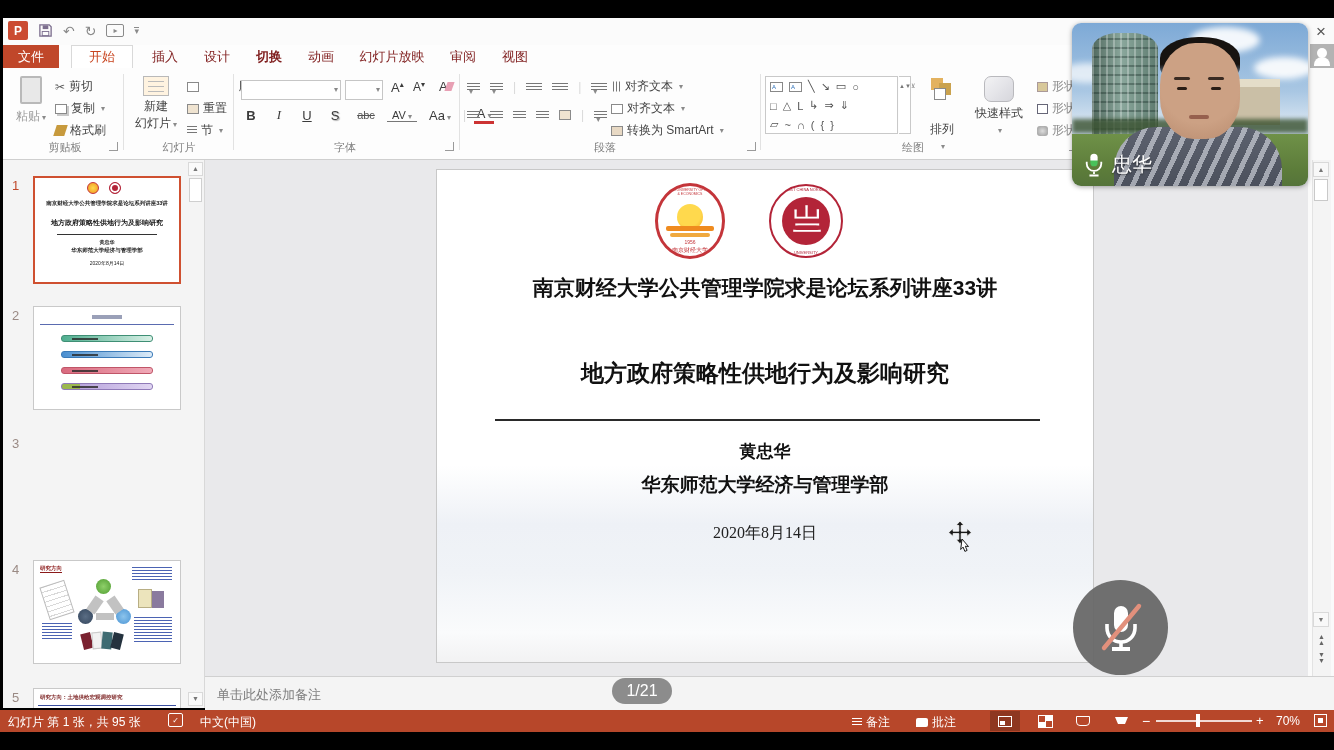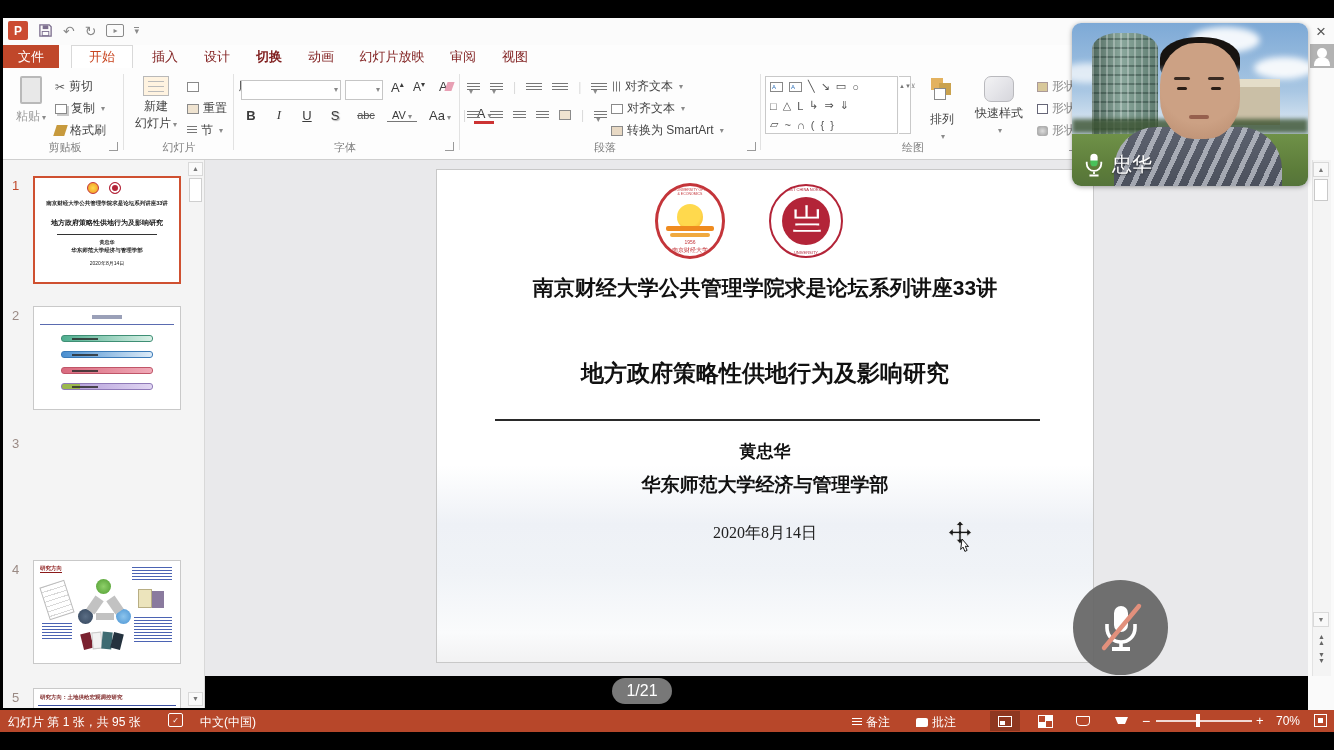--- a/index.html
+++ b/index.html
@@ -280,21 +280,21 @@
         <span>}</span>
       </div>
     </div>
     <div class="abs" style="left:896px;top:8px;width:12px;height:58px;border:1px solid #c9c9c9;border-left:none;background:#fff;font-size:6px;color:#777;text-align:center;line-height:18px;">▲▼⊻</div>
     <div class="bigbtn" style="left:918px;top:10px;width:42px;">
       <div style="position:relative;width:22px;height:22px;margin:0 auto;">
         <span style="position:absolute;left:0;top:0;width:12px;height:12px;background:#e3b25f;"></span>
         <span style="position:absolute;left:8px;top:5px;width:12px;height:12px;background:#caa24e;"></span>
         <span style="position:absolute;left:3px;top:10px;width:12px;height:12px;background:#fff;border:1px solid #8a8a8a;"></span>
       </div>
-      <div style="margin-top:11px;">排列</div>
+      <div style="margin-top:21px;">排列</div>
       <div class="drop" style="height:8px;"></div>
     </div>
     <div class="bigbtn" style="left:968px;top:8px;width:56px;">
       <div style="width:30px;height:26px;margin:0 auto;border-radius:7px;background:linear-gradient(135deg,#f3f3f5,#d6d6dc);border:1px solid #b9b9bd;"></div>
       <div style="margin-top:3px;">快速样式</div>
       <div class="drop" style="height:8px;"></div>
     </div>
     <div class="rbtn drop" style="position:absolute;left:1034px;top:10px;color:#8a8a8a;">
       <span style="width:11px;height:10px;background:#d8c89a;border:1px solid #a99;"></span>
       <span>形状填充</span>
@@ -409,20 +409,23 @@
   </svg>
 
   <div class="sidecol"></div>
   <div class="vscroll"></div>
   <div class="sbtn" style="left:1313px;top:162px;">▲</div>
   <div class="abs" style="left:1314px;top:179px;width:14px;height:22px;background:#fff;border:1px solid #c9c9c9;"></div>
   <div class="sbtn" style="left:1313px;top:612px;">▼</div>
   <div class="chev" style="top:634px;left:1315px;">▲<br>▲</div>
   <div class="chev" style="top:652px;left:1315px;">▼<br>▼</div>
 
+  <div class="notesbar">
+    <div class="notes-text">单击此处添加备注</div>
+  </div>
   <div class="pagepill">1/21</div>
 
   <div class="statusbar">
     <div class="abs" style="left:8px;top:4px;">幻灯片 第 1 张，共 95 张</div>
     <div class="abs" style="left:168px;top:3px;width:15px;height:14px;border:1px solid #fff;border-radius:2px;font-size:8px;text-align:center;line-height:13px;">✓</div>
     <div class="abs" style="left:200px;top:4px;">中文(中国)</div>
     <div class="abs" style="left:852px;top:4px;display:flex;gap:4px;align-items:center;">
       <span class="lines-icon" style="background:repeating-linear-gradient(#fff 0 1px,transparent 1px 3px);width:10px;"></span>
       <span>备注</span>
     </div>

